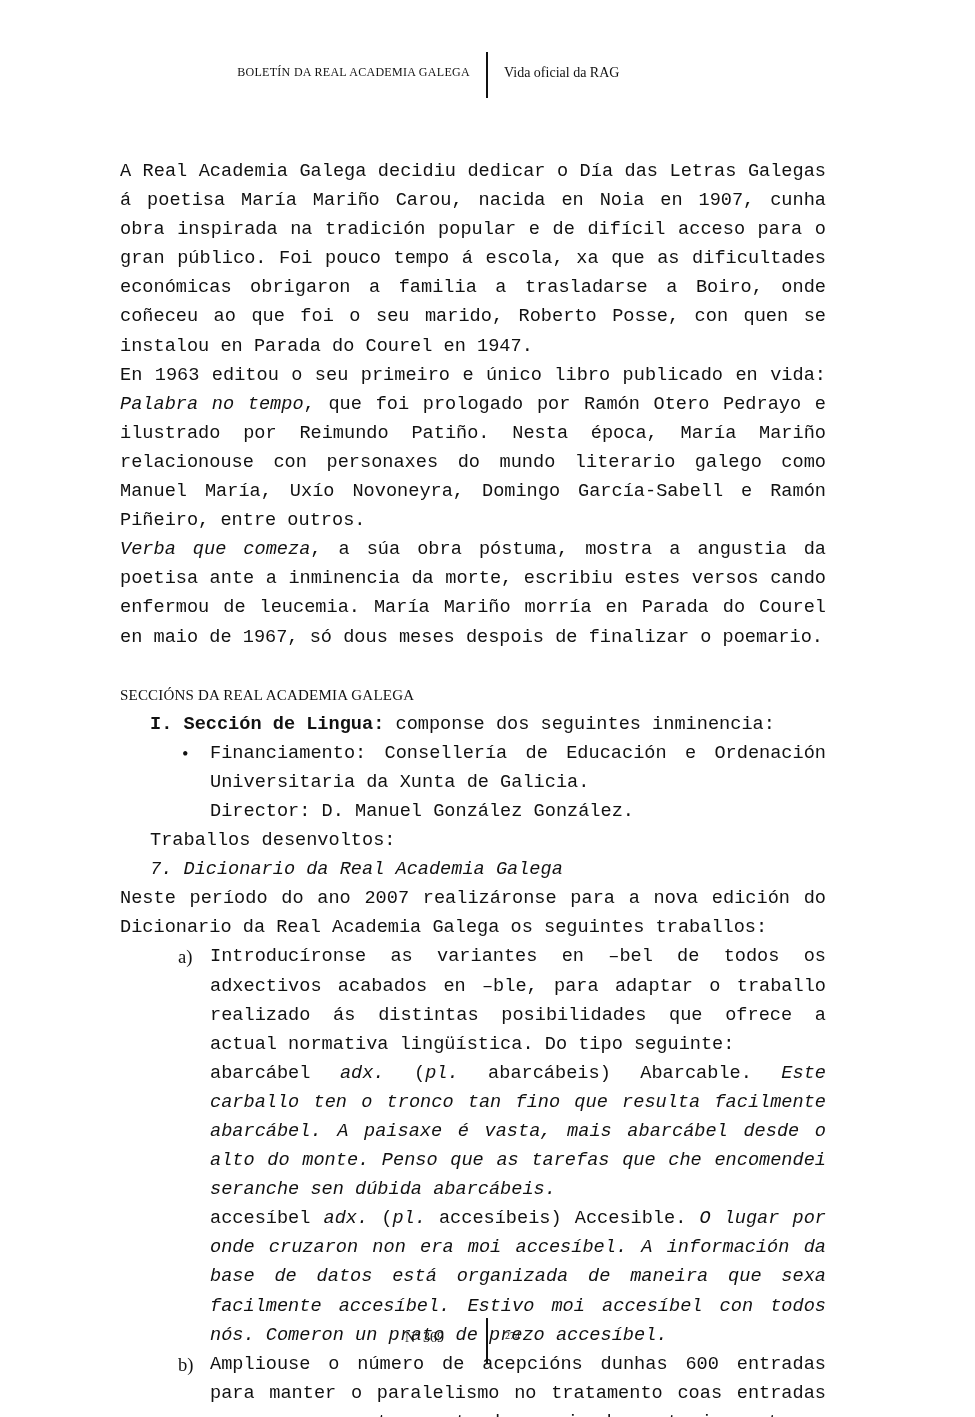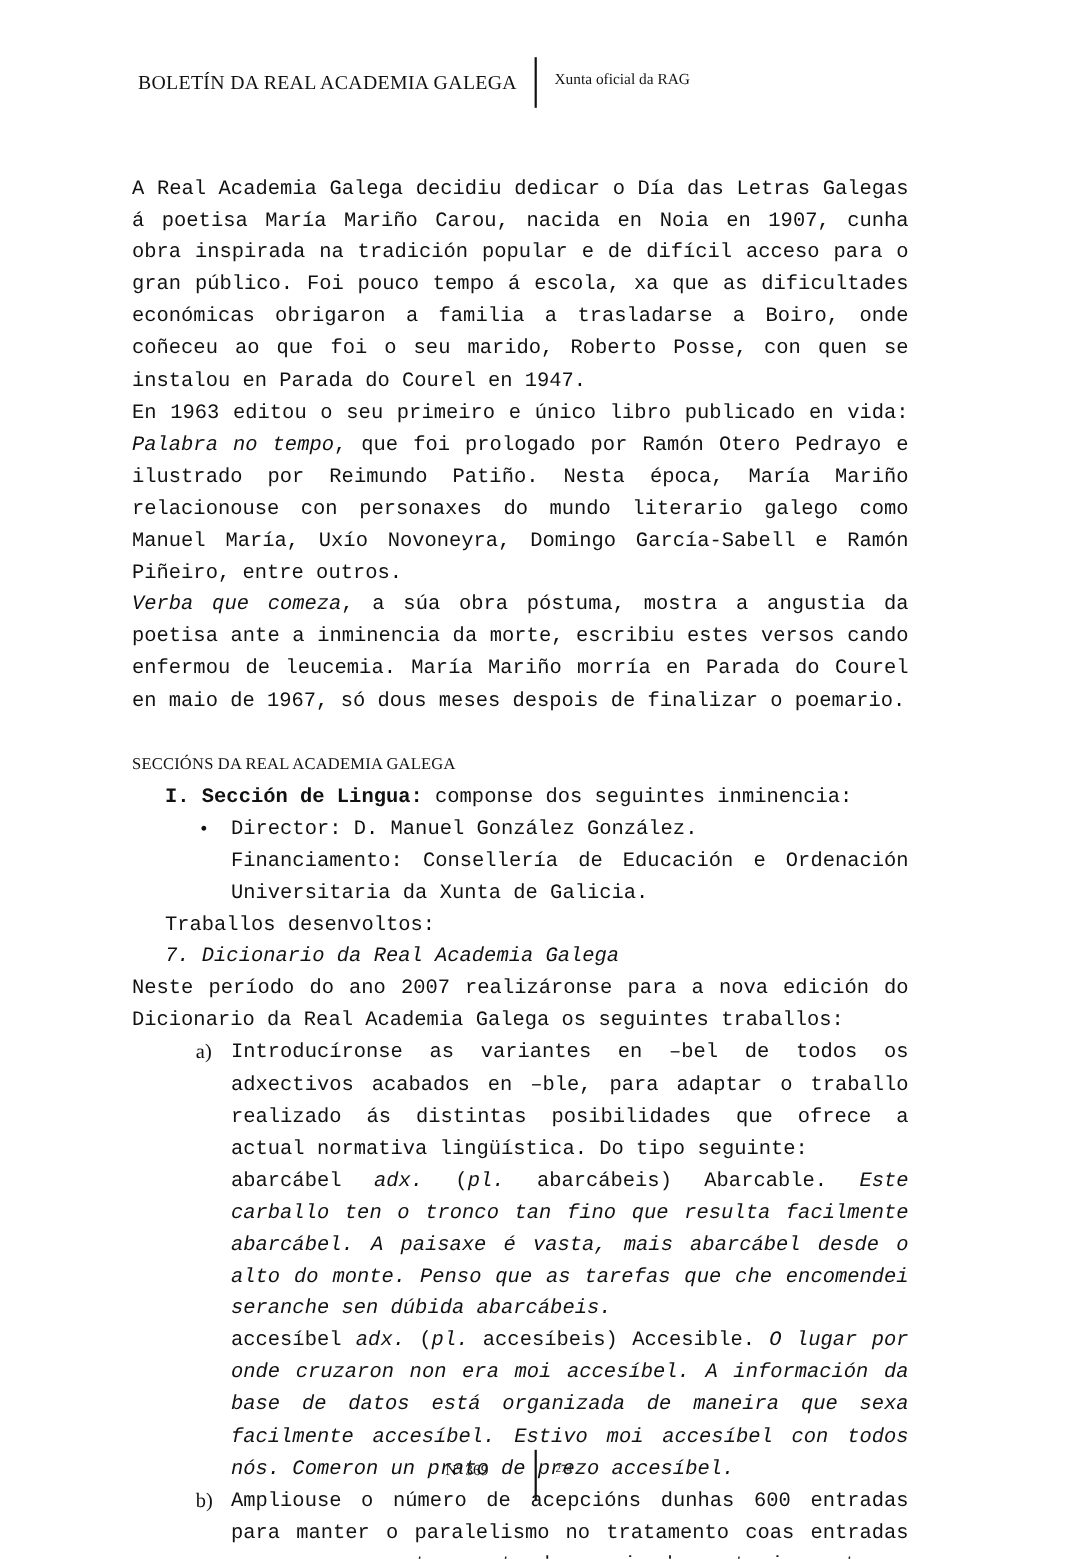--- a/index.html
+++ b/index.html
@@ -19,21 +19,21 @@
     position: absolute;
     top: 52px;
     left: 0;
     width: 975px;
     height: 48px;
   }
   .running-header .journal {
     position: absolute;
     right: 505px;
     top: 13px;
-    font-size: 18px;
+    font-size: 12px;
     letter-spacing: 0.3px;
     white-space: nowrap;
   }
   .running-header .divider {
     position: absolute;
     left: 486px;
     top: 0;
     width: 1.5px;
     height: 46px;
     background: #111;
@@ -115,41 +115,41 @@
     top: 12px;
     font-size: 10px;
   }
 </style>
 </head>
 <body>
 
 <div class="running-header">
   <span class="journal">BOLETÍN DA REAL ACADEMIA GALEGA</span>
   <span class="divider"></span>
-  <span class="section">Xunta oficial da RAG</span>
+  <span class="section">Vida oficial da RAG</span>
 </div>
 
 <div class="content">
 
   <p class="last-left">A Real Academia Galega decidiu dedicar o Día das Letras Galegas á poetisa María Mariño Carou, nacida en Noia en 1907, cunha obra inspirada na tradición popular e de difícil acceso para o gran público. Foi pouco tempo á escola, xa que as dificultades económicas obrigaron a familia a trasladarse a Boiro, onde coñeceu ao que foi o seu marido, Roberto Posse, con quen se instalou en Parada do Courel en 1947.</p>
 
   <p class="last-left"><span>En 1963 editou o seu primeiro e único libro publicado en vida: </span><span class="it">Palabra no tempo</span><span>, que foi prologado por Ramón Otero Pedrayo e ilustrado por Reimundo Patiño. Nesta época, María Mariño relacionouse con personaxes do mundo literario galego como Manuel María, Uxío Novoneyra, Domingo García-Sabell e Ramón Piñeiro, entre outros.</span></p>
 
   <p class="last-left"><span class="it">Verba que comeza</span><span>, a súa obra póstuma, mostra a angustia da poetisa ante a inminencia da morte, escribiu estes versos cando enfermou de leucemia. María Mariño morría en Parada do Courel en maio de 1967, só dous meses despois de finalizar o poemario.</span></p>
 
   <div class="gap"></div>
 
   <p class="sec-title">SECCIÓNS DA REAL ACADEMIA GALEGA</p>
 
   <p class="lvl1 last-left"><b>I. Sección de Lingua:</b><span> componse dos seguintes inminencia:</span></p>
 
   <div class="bullet-row">
     <span class="bullet">•</span>
+    <p class="last-left">Financiamento: Consellería de Educación e Ordenación Universitaria da Xunta de Galicia.</p>
     <p class="last-left">Director: D. Manuel González González.</p>
-    <p class="last-left">Financiamento: Consellería de Educación e Ordenación Universitaria da Xunta de Galicia.</p>
   </div>
 
   <p class="indent30 last-left">Traballos desenvoltos:</p>
   <p class="indent30 it last-left">7. Dicionario da Real Academia Galega</p>
   <p class="last-left">Neste período do ano 2007 realizáronse para a nova edición do Dicionario da Real Academia Galega os seguintes traballos:</p>
 
   <div class="alpha-item">
     <span class="marker">a)</span>
     <p class="last-left">Introducíronse as variantes en –bel de todos os adxectivos acabados en –ble, para adaptar o traballo realizado ás distintas posibilidades que ofrece a actual normativa lingüística. Do tipo seguinte:</p>
     <p class="last-left"><span>abarcábel</span> <span class="it">adx.</span> (<span class="it">pl.</span> <span>abarcábeis</span>) <span>Abarcable.</span> <span class="it">Este carballo ten o tronco tan fino que resulta facilmente abarcábel. A paisaxe é vasta, mais abarcábel desde o alto do monte. Penso que as tarefas que che encomendei seranche sen dúbida abarcábeis.</span></p>

